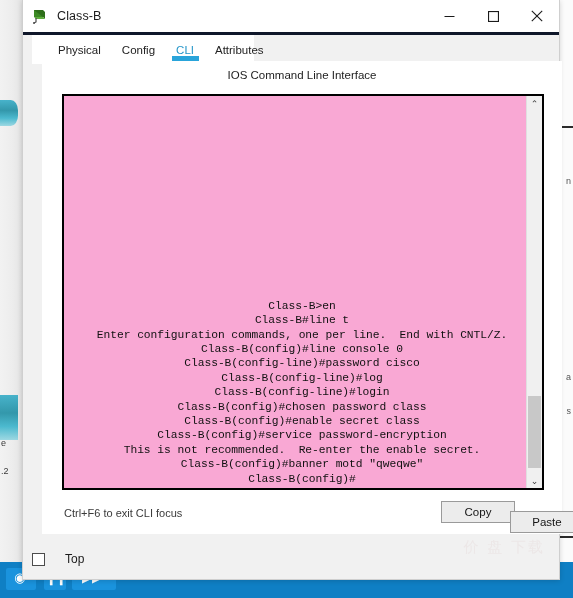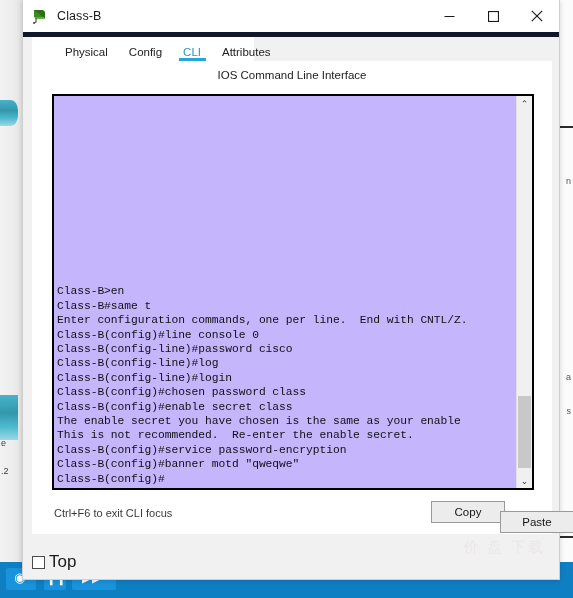--- a/index.html
+++ b/index.html
@@ -103,21 +103,21 @@
     box-shadow: 0 1px 5px rgba(0,0,0,.16);
   }
 
   
   #titlebar {
     position: relative;
     height: 32px;
     background: #ffffff;
     display: flex;
     align-items: center;
-    border-bottom: 5px solid #0f172a;
+    border-bottom: 3px solid #0f172a;
   }
   #title-icon {
     width: 16px; height: 16px;
     margin-left: 8px;
     position: relative;
     flex: none;
   }
   #title-text {
     margin-left: 10px;
     font-size: 12.5px;
@@ -136,21 +136,21 @@
     align-items: center;
     justify-content: center;
     color: #1a1a1a;
   }
 
   
   #tabstrip {
     position: relative;
     height: 29px;
     background: #f1f1f1;
-    padding-left: 22px;
+    padding-left: 15px;
   }
   #tabs-bg {
     position: absolute;
     left: 9px;
     top: 0;
     width: 222px;
     height: 29px;
     background: #ffffff;
   }
   #tabs {
@@ -176,21 +176,21 @@
     left: -4px;
     right: -5px;
     bottom: -4px;
     height: 5px;
     background: #29a4da;
   }
 
   
   #panel {
     position: absolute;
-    left: 9px;
+    left: 19px;
     top: 61px;
     width: 520px;
     height: 473px;
     background: #ffffff;
   }
   #panel-title {
     text-align: center;
     font-size: 11.5px;
     color: #1d1d1d;
     padding-top: 8px;
@@ -207,21 +207,22 @@
     border: 2px solid #000000;
     background: #ffffff;
     box-sizing: border-box;
     display: flex;
     overflow: hidden;
   }
   #terminal {
     flex: 1 1 auto;
     position: relative;
     overflow: hidden;
-    background: #c4b5fd;
+    background: #f9a8d4;
+    text-align: center;
   }
   #term-lines {
     position: absolute;
     left: 3px;
     bottom: 2px;
     width: 470px;
   }
   .term-line {
     font-family: "Liberation Mono", "DejaVu Sans Mono", monospace;
     font-size: 11.3px;
@@ -303,22 +304,22 @@
     display: flex;
     align-items: center;
   }
   #top-checkbox {
     width: 13px; height: 13px;
     border: 1px solid #4c4c4c;
     background: #ffffff;
     box-sizing: border-box;
   }
   #top-label {
-    margin-left: 4px;
-    font-size: 17px;
+    margin-left: 20px;
+    font-size: 12px;
     color: #1b1b1b;
     text-align: center;
   }
 
   
   #watermark {
     position: absolute;
     right: 14px;
     bottom: 22px;
     font-size: 15px;
@@ -399,31 +400,30 @@
     </div>
   </div>
 
   <div id="panel">
     <div id="panel-title">IOS Command Line Interface</div>
 
     <div id="terminal-wrap">
       <div id="terminal">
         <div id="term-lines">
           <div class="term-line">Class-B&gt;en</div>
-          <div class="term-line">Class-B#same t</div>
+          <div class="term-line">Class-B#line t</div>
           <div class="term-line">Enter configuration commands, one per line.  End with CNTL/Z.</div>
           <div class="term-line">Class-B(config)#line console 0</div>
           <div class="term-line">Class-B(config-line)#password cisco</div>
           <div class="term-line">Class-B(config-line)#log</div>
           <div class="term-line">Class-B(config-line)#login</div>
           <div class="term-line">Class-B(config)#chosen password class</div>
           <div class="term-line">Class-B(config)#enable secret class</div>
-          <div class="term-line">The enable secret you have chosen is the same as your enable</div>
+          <div class="term-line">Class-B(config)#service password-encryption</div>
           <div class="term-line">This is not recommended.  Re-enter the enable secret.</div>
-          <div class="term-line">Class-B(config)#service password-encryption</div>
           <div class="term-line">Class-B(config)#banner motd "qweqwe"</div>
           <div class="term-line">Class-B(config)#</div>
         </div>
       </div>
 
       <div id="term-scroll">
         <div class="sb-arrow up">⌃</div>
         <div id="sb-thumb"></div>
         <div class="sb-arrow down">⌄</div>
       </div>

